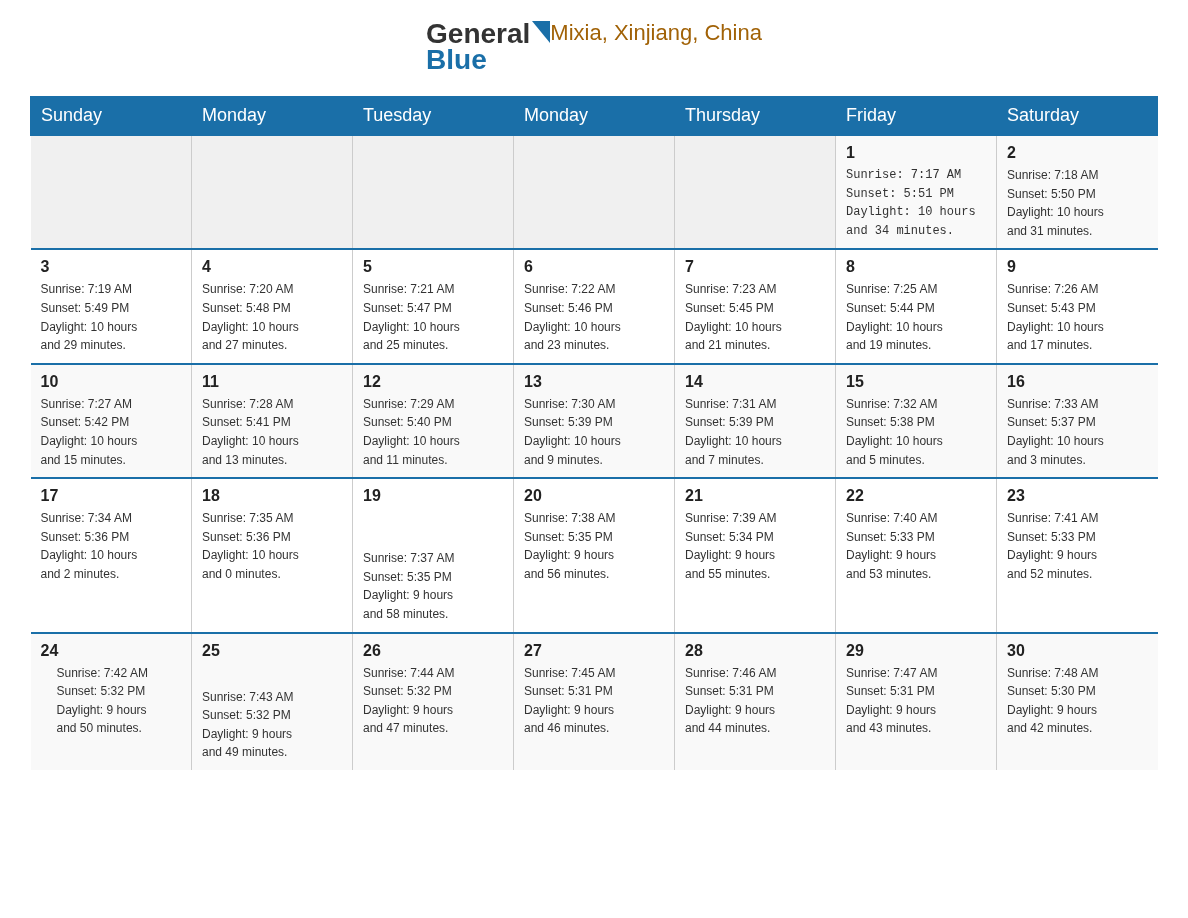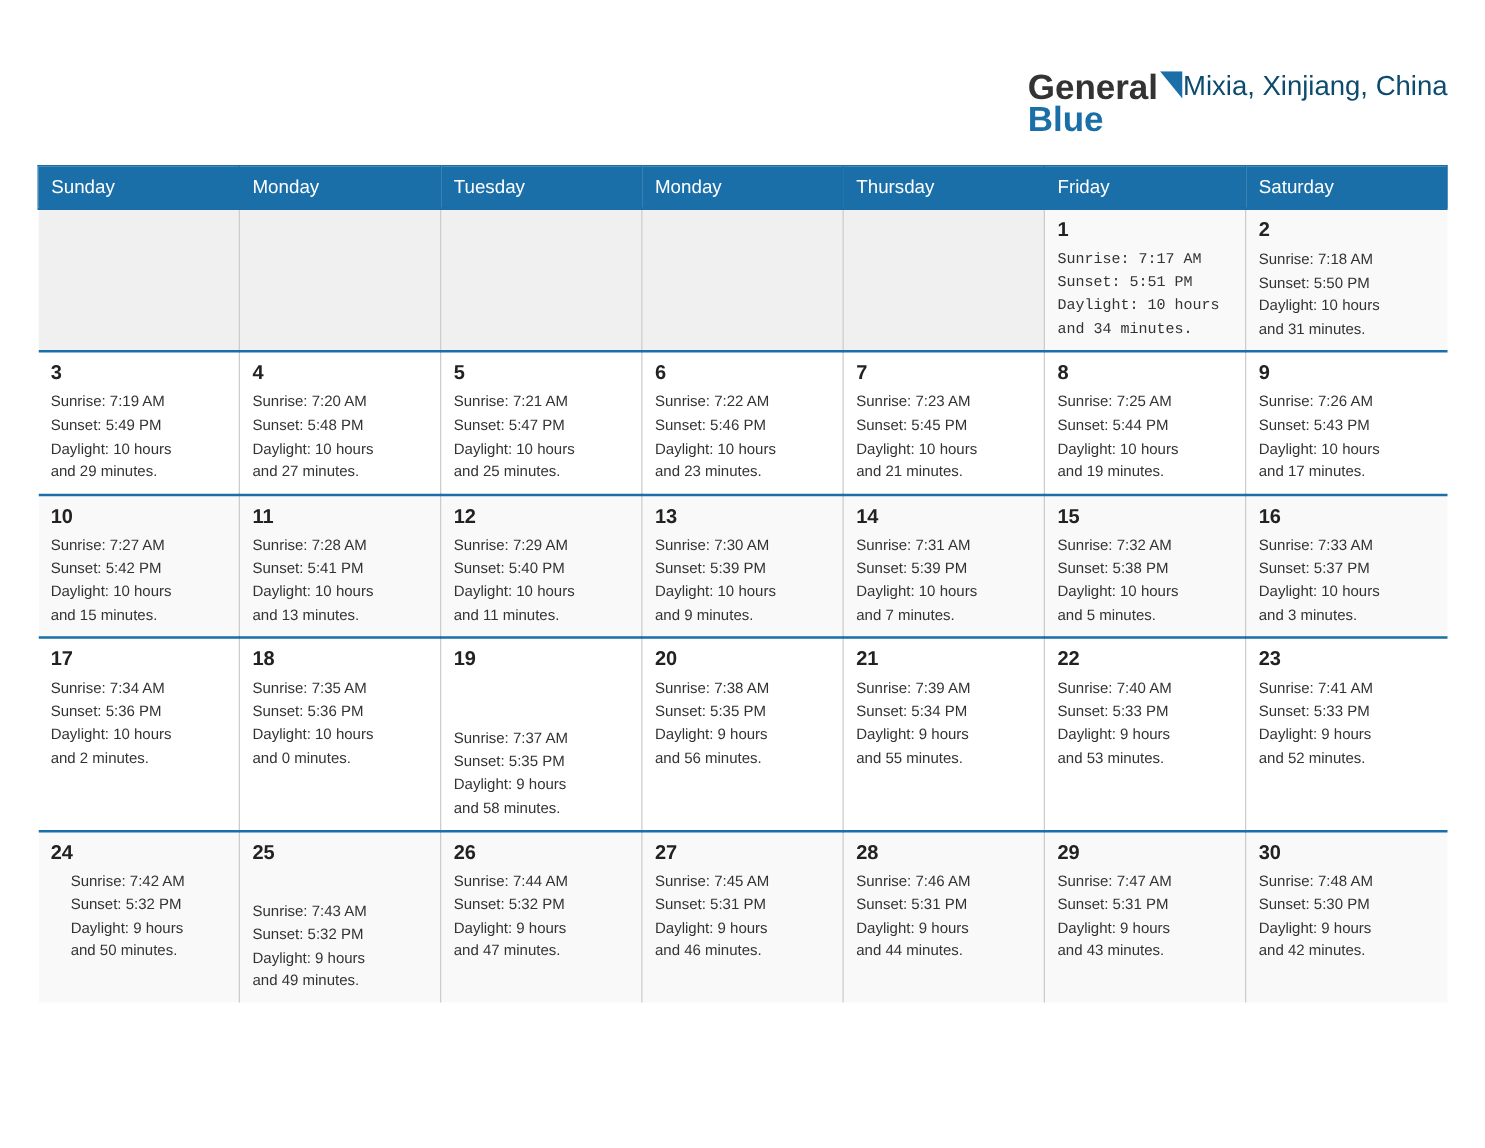--- a/index.html
+++ b/index.html
@@ -5,24 +5,23 @@
     * { box-sizing: border-box; margin: 0; padding: 0; }
     body {
       font-family: Arial, sans-serif;
       background: #fff;
       padding: 20px 30px;
       width: 1188px;
       min-height: 918px;
     }
     .header {
       display: flex;
-      justify-content: flex-end;
+      justify-content: center;
       align-items: flex-start;
       margin-bottom: 20px;
-      margin-top: 36px;
     }
     .logo {
       display: flex;
       flex-direction: column;
       align-items: flex-start;
     }
     .logo-text {
       font-size: 28px;
       font-weight: bold;
       color: #333;
@@ -38,34 +37,34 @@
       text-align: right;
     }
     .month-title {
       font-size: 52px;
       font-weight: 300;
       color: #222;
       line-height: 1.1;
     }
     .location {
       font-size: 22px;
-      color: #0c4a6e;
+      color: #a16207;
       font-weight: normal;
     }
     table {
       width: 100%;
       border-collapse: collapse;
       table-layout: fixed;
     }
     thead tr {
       background-color: #1a6fa8;
     }
     thead th {
       color: #fff;
-      font-size: 15px;
+      font-size: 18px;
       font-weight: normal;
       padding: 8px 10px;
       text-align: left;
       border: 1px solid #1a6fa8;
     }
     tbody tr {
       border-top: 2px solid #1a6fa8;
     }
     tbody td {
       vertical-align: top;

